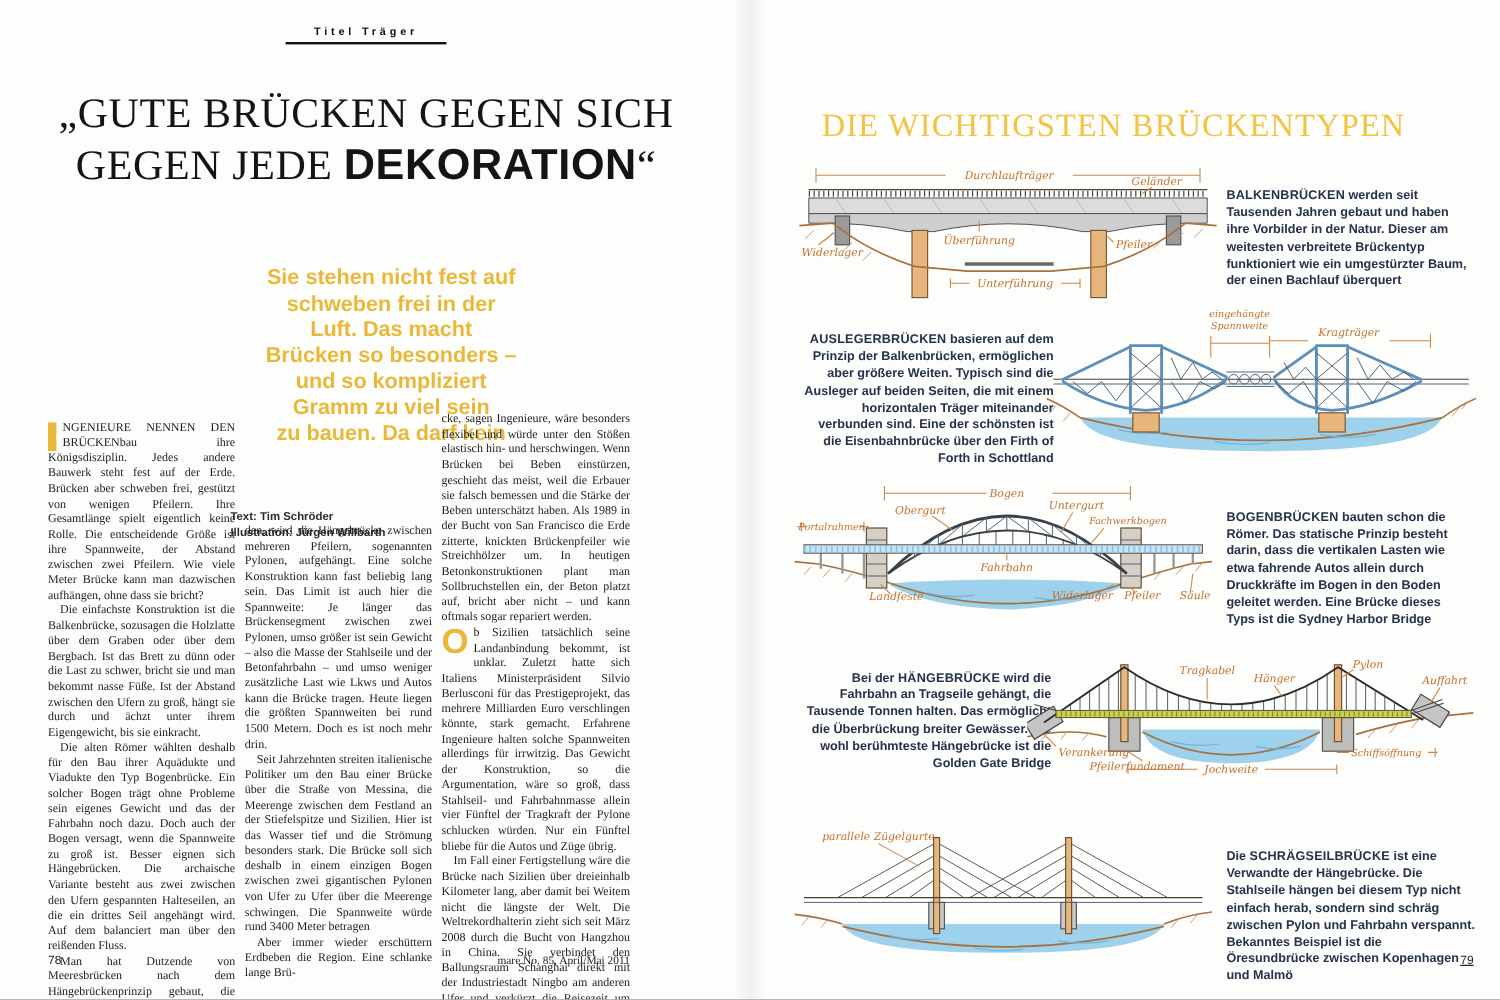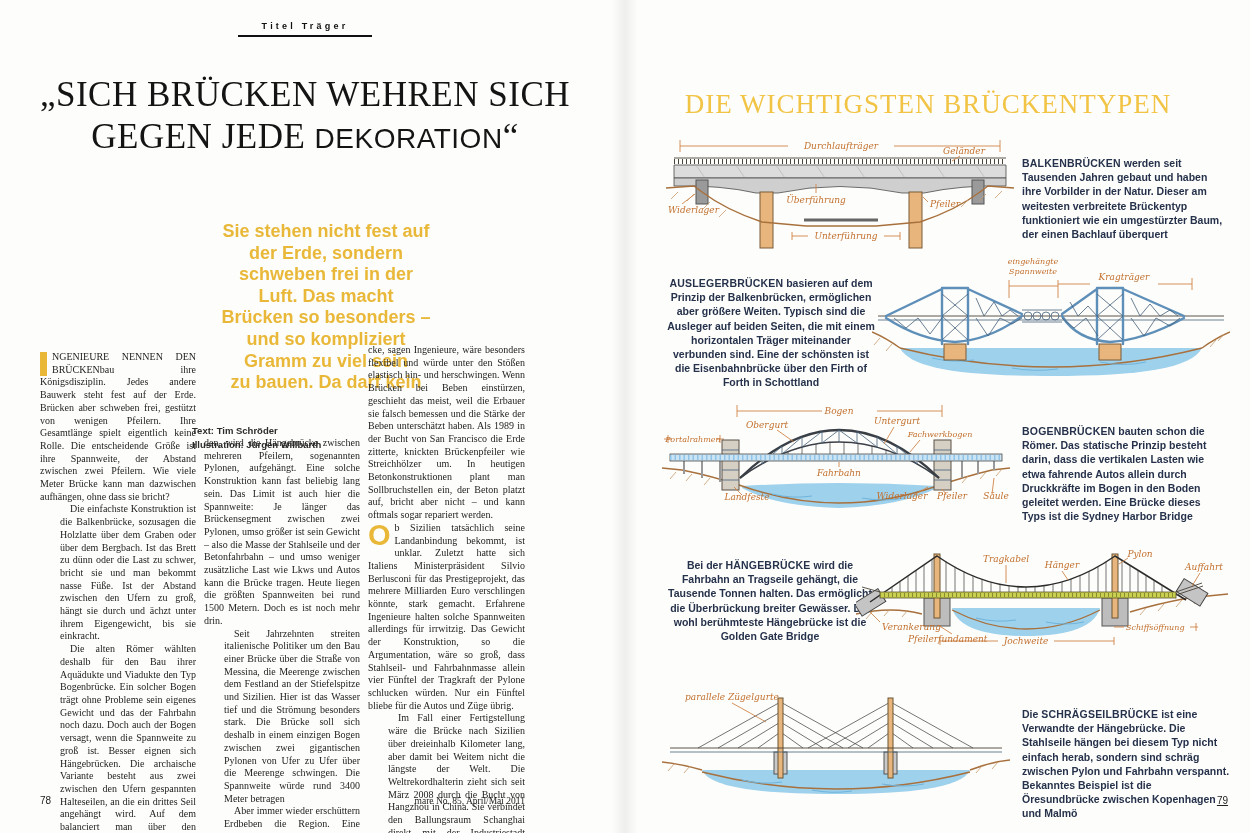--- a/index.html
+++ b/index.html
@@ -7,37 +7,37 @@
           font-family:"Liberation Serif",serif;color:#1d1d1b;}
   .abs{position:absolute;}
   .gutter{left:612px;top:0;width:26px;height:833px;
           background:linear-gradient(90deg,rgba(0,0,0,0) 0%,rgba(0,0,0,0.06) 50%,rgba(0,0,0,0) 100%);}
   
   .kicker{left:165px;top:21px;width:280px;text-align:center;
           font:bold 9px "Liberation Sans",sans-serif;letter-spacing:3.2px;color:#111;}
   .kicker-rule{width:134px;height:2px;background:#111;margin:4px auto 0;}
   .headline{left:30px;top:74px;width:550px;text-align:center;
             font:400 35px/42px "Liberation Serif",serif;color:#141414;letter-spacing:.5px;}
-  .headline .hl-bold{font-family:"Liberation Sans",sans-serif;font-weight:normal;font-size:28px;letter-spacing:.5px;}
+  .headline .hl-bold{font-family:"Liberation Sans",sans-serif;font-weight:bold;font-size:36px;letter-spacing:.5px;}
   .intro{left:206px;top:221px;width:240px;text-align:center;
          font:600 18px/21.6px "Liberation Sans",sans-serif;color:#E9B839;}
   .credits{left:192px;top:424px;width:240px;
            font:600 9.5px/14px "Liberation Sans",sans-serif;color:#2b2b2b;}
   .body-col{font:10px/12.7px "Liberation Serif",serif;text-align:justify;color:#1d1d1b;}
   .body-col p{margin:0;}
-  .body-col p.ind{text-indent:10px;margin-left:20px;}
+  .body-col p.ind{text-indent:10px;}
   .dropbar{float:left;width:7px;height:24px;background:#E9B839;margin:1px 5px 0 0;}
   .drop-o{float:left;font:bold 29px/25px "Liberation Sans",sans-serif;color:#E9B839;margin:1px 4px 0 0;}
   .pagenum{font:10px "Liberation Sans",sans-serif;color:#222;}
   .footer{font:9.5px "Liberation Serif",serif;color:#222;}
   
   .rp-heading{left:648px;top:89px;width:560px;text-align:center;
               font:400 27px "Liberation Serif",serif;color:#F2C445;letter-spacing:1px;}
   .caption{font:bold 10.5px/14.2px "Liberation Sans",sans-serif;color:#26324B;}
-  .caption.al-r{text-align:center;}
+  .caption.al-r{text-align:right;}
   .caption .lead{letter-spacing:.2px;}
   
   svg .ink{stroke:#4A4237;stroke-width:.9;fill:none;}
   svg .steel{stroke:#5E8FB8;stroke-width:2.4;fill:none;stroke-linecap:round;}
   svg .truss{stroke:#44607A;stroke-width:.8;fill:none;}
   svg .dim{stroke:#D08448;stroke-width:.9;fill:none;}
   svg .lbl{font:italic 9px "DejaVu Serif",serif;fill:#C2702E;}
   svg .lbl-s{font:italic 8px "DejaVu Serif",serif;fill:#C2702E;}
   svg .ground{stroke:#A8703C;stroke-width:1.4;fill:none;}
   svg .hatch{stroke:#C79A6B;stroke-width:.8;fill:none;}
@@ -50,27 +50,26 @@
 
 <div id="spread">
   <div class="abs gutter"></div>
 
   <div class="abs kicker">
     <span>Titel Träger</span>
     <div class="kicker-rule"></div>
   </div>
 
   <div class="abs headline">
-    <span>„SICH BRÜCKEN WEHREN SICH</span><br>
+    <span>„GUTE BRÜCKEN GEGEN SICH</span><br>
     <span>GEGEN JEDE </span><span class="hl-bold">DEKORATION</span><span>“</span>
   </div>
 
   <div class="abs intro">
     <div>Sie stehen nicht fest auf</div>
-    <div>der Erde, sondern</div>
     <div>schweben frei in der</div>
     <div>Luft. Das macht</div>
     <div>Brücken so besonders –</div>
     <div>und so kompliziert</div>
     <div>Gramm zu viel sein</div>
     <div>zu bauen. Da darf kein</div>
   </div>
 
   <div class="abs credits">
     <div>Text: Tim Schröder</div>

